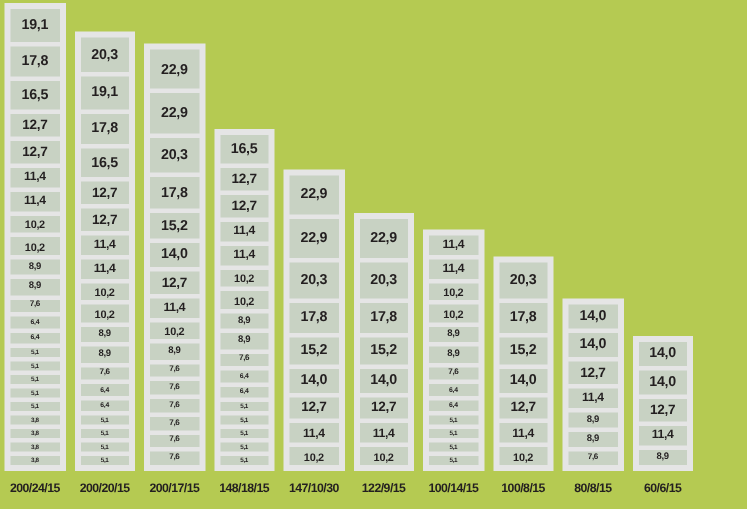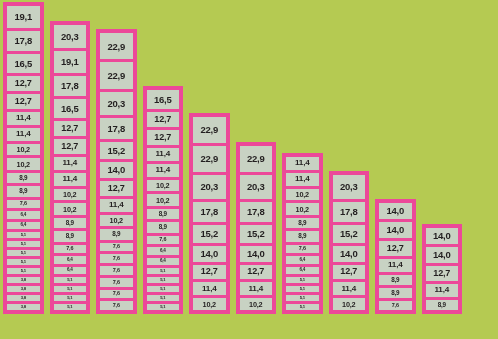--- a/index.html
+++ b/index.html
@@ -34,21 +34,21 @@
     width: 46.5px;
     display: flex;
     flex-direction: column;
     justify-content: flex-end;
     align-items: center;
     box-sizing: border-box;
     padding: 0 3px;
   }
   .col-stack {
     width: 100%;
-    background: #ec4899;
+    background: #e5e5e5;
     padding: 4px 4px 4px 4px;
     box-sizing: border-box;
     display: flex;
     flex-direction: column;
   }
   .seg {
     background: #c8d2c3;
     color: #231f20;
     display: flex;
     align-items: center;
@@ -247,13 +247,25 @@
       <div class="column">
         <div class="col-stack">
           <div class="seg" style="height: 16.0872px; font-size: 9.5px;">14,0</div>
           <div class="seg" style="height: 16.0872px; font-size: 9.5px;">14,0</div>
           <div class="seg" style="height: 14.5934px; font-size: 9.05px;">12,7</div>
           <div class="seg" style="height: 13.0996px; font-size: 8.12px;">11,4</div>
           <div class="seg" style="height: 10.2268px; font-size: 6.34px;">8,9</div>
         </div>
       </div>
     </div>
+  <div class="axis-row">
+      <div class="axis-label">200/24/15</div>
+      <div class="axis-label">200/20/15</div>
+      <div class="axis-label">200/17/15</div>
+      <div class="axis-label">148/18/15</div>
+      <div class="axis-label">147/10/30</div>
+      <div class="axis-label">122/9/15</div>
+      <div class="axis-label">100/14/15</div>
+      <div class="axis-label">100/8/15</div>
+      <div class="axis-label">80/8/15</div>
+      <div class="axis-label">60/6/15</div>
+    </div>
 </div>
 
 </body></html>

